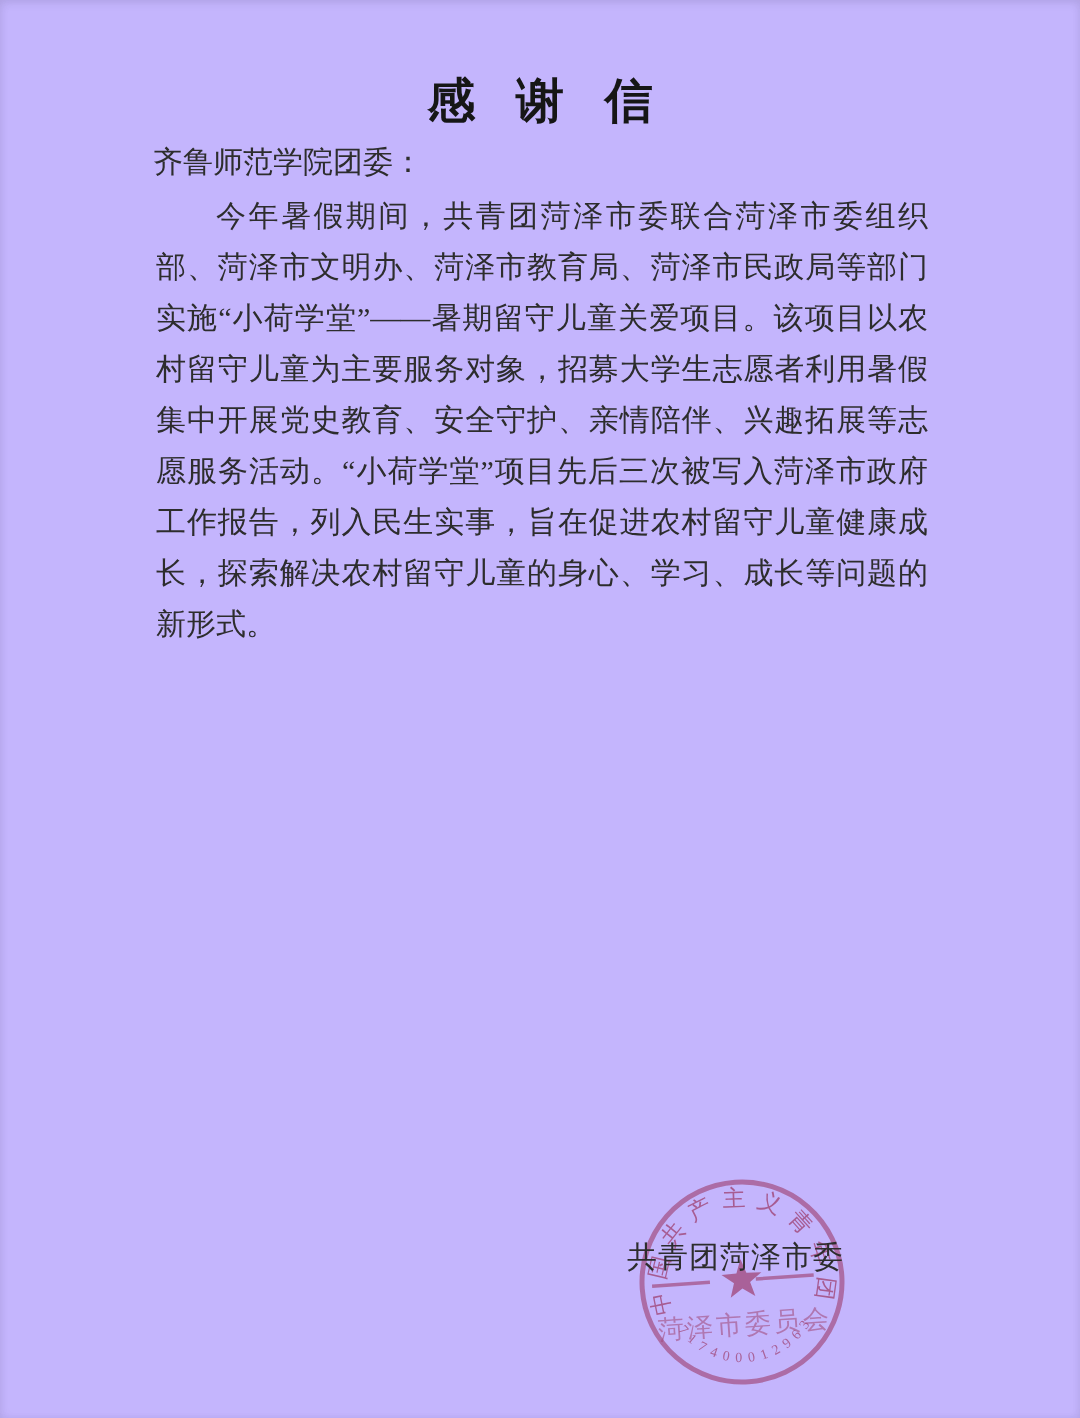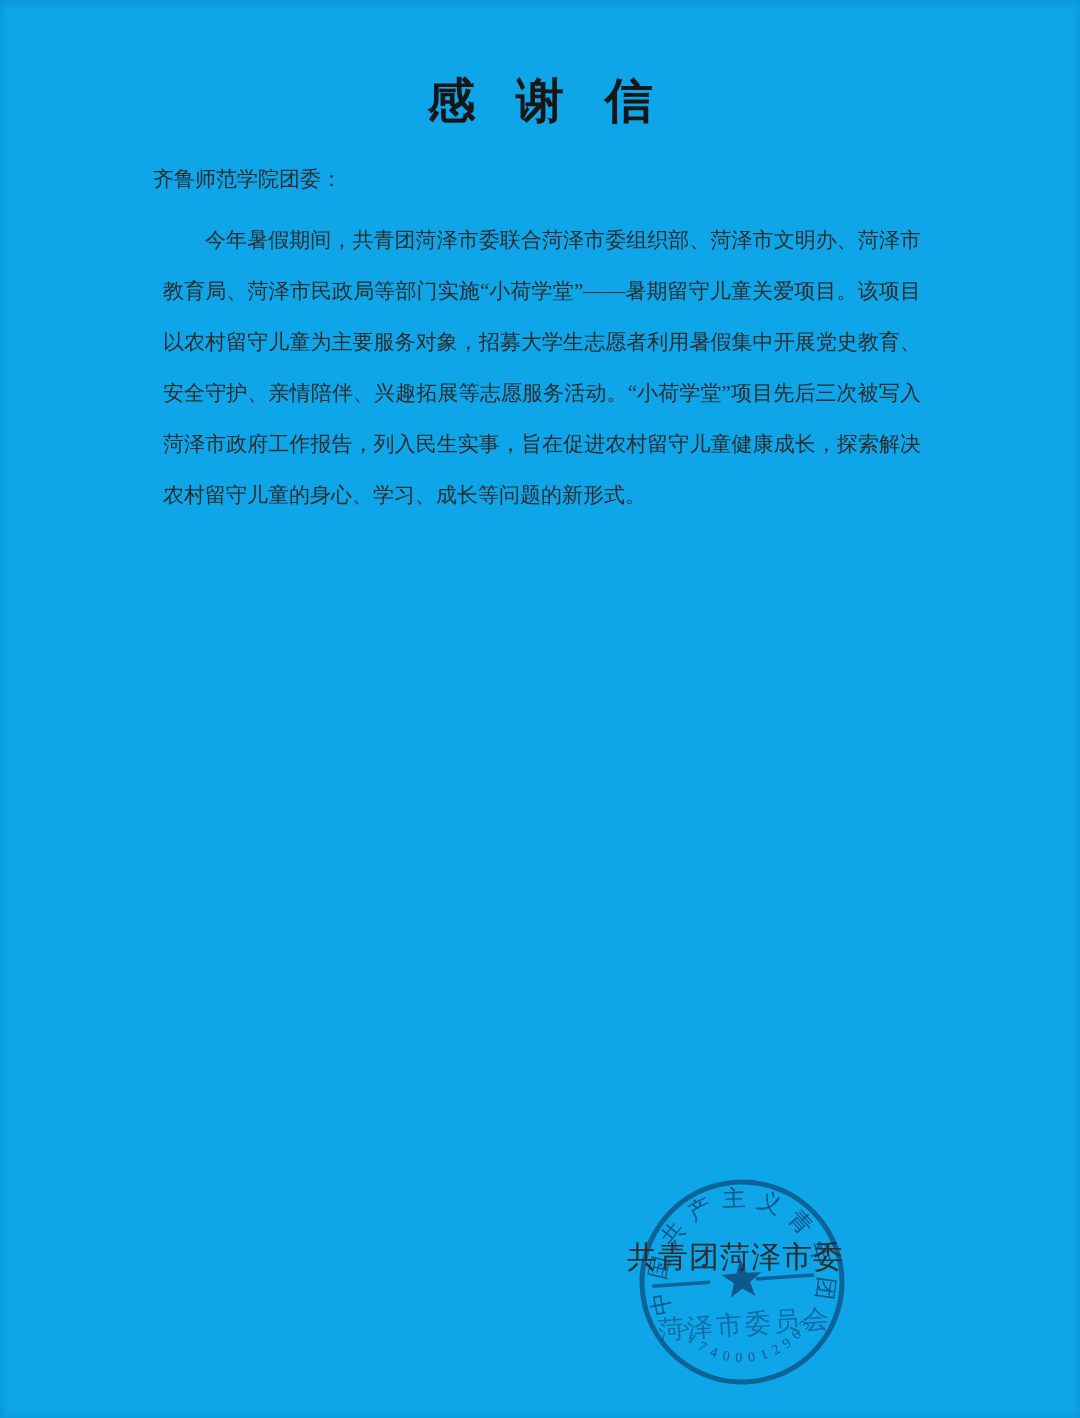--- a/index.html
+++ b/index.html
@@ -5,54 +5,54 @@
   html, body {
     margin: 0;
     padding: 0;
     background: #ffffff;
   }
   .page {
     position: relative;
     width: 1080px;
     height: 1418px;
     margin: 0 auto;
-    background: #0ea5e9;
+    background: #c4b5fd;
     overflow: hidden;
     font-family: "Liberation Serif", "DejaVu Serif", serif;
     box-shadow: inset 0 4px 10px rgba(0,0,0,0.06), inset 3px 0 10px rgba(0,0,0,0.03), inset -2px 0 8px rgba(0,0,0,0.03);
   }
   .title {
     position: absolute;
     top: 72px;
     left: 151px;
     width: 778px;
     margin: 0;
     text-align: center;
     font-size: 48px;
     line-height: 58px;
     font-weight: bold;
     color: #161616;
     letter-spacing: 0.85em;
     text-indent: 0.85em;
   }
   .body-text {
     position: absolute;
-    top: 154px;
+    top: 136px;
     left: 153px;
     width: 778px;
-    font-size: 21px;
+    font-size: 30px;
     line-height: 51px;
     color: #2d2d2d;
     text-align: justify;
   }
   .salutation {
     text-indent: 0;
   }
   .body-text p {
-    margin: 10px;
+    margin: 3px;
     text-indent: 2em;
   }
   .signature {
     position: absolute;
     left: 627px;
     top: 1237px;
     font-size: 30px;
     color: #2d2d2d;
     letter-spacing: 1px;
     z-index: 3;

